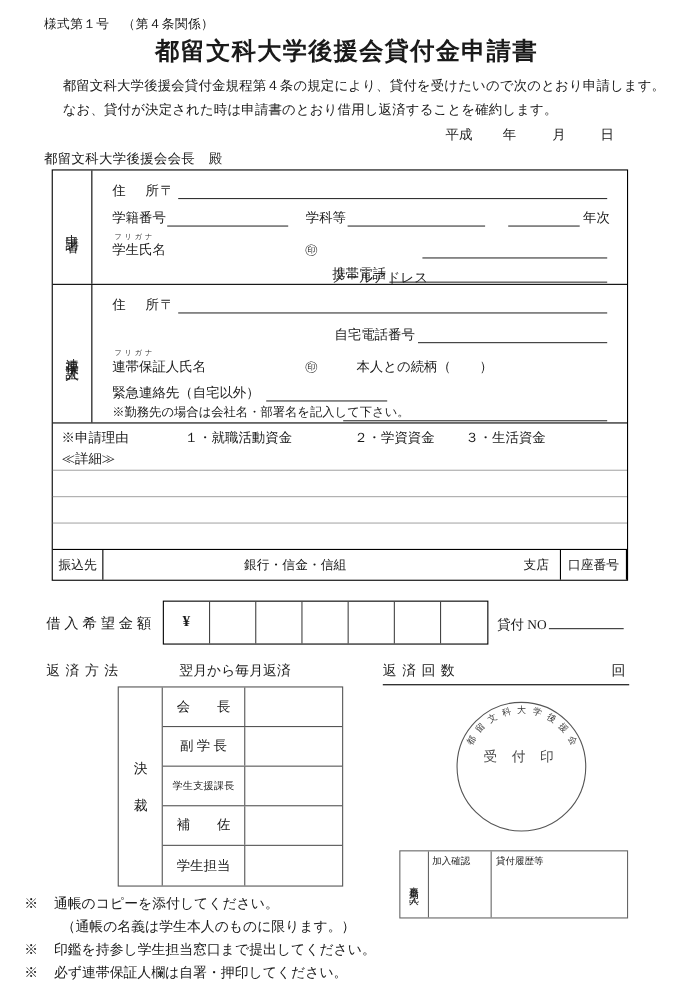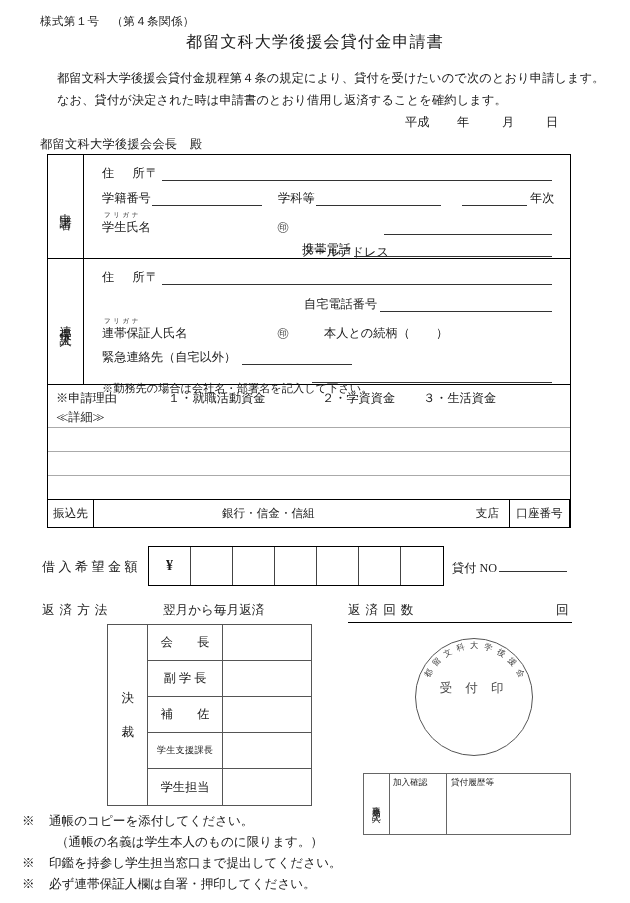--- a/index.html
+++ b/index.html
@@ -25,22 +25,22 @@
   
   .form-no {
     left: 40px; top: 14px;
     font-size: 11.5px;
     letter-spacing: 0.4px;
   }
   .doc-title {
     left: 0; top: 32px;
     width: 630px;
     text-align: center;
-    font-size: 16px;
-    font-weight: normal;
+    font-size: 22px;
+    font-weight: bold;
     letter-spacing: 1.2px;
   }
   .intro1 {
     left: 57px; top: 70px;
     font-size: 12.2px;
     letter-spacing: 0.15px;
   }
   .intro2 {
     left: 57px; top: 92px;
     font-size: 12.2px;
@@ -376,21 +376,21 @@
 
         <span class="tiny-furi" style="left:20px; top:58px;">フリガナ</span>
         <span class="fld" style="left:18px; top:66px;">連帯保証人氏名</span>
         <span class="seal" style="left:193px; top:68px;">㊞</span>
         <span class="fld" style="left:240px; top:66px;">本人との続柄（</span>
         <span class="fld" style="left:352px; top:66px;">）</span>
 
         <span class="fld" style="left:18px; top:90px;">緊急連絡先（自宅以外）</span>
         <span class="rule" style="left:158px; top:105px; width:110px;"></span>
 
-        <span class="fld" style="left:18px; top:122px; font-size:11.2px;">※勤務先の場合は会社名・部署名を記入して下さい。</span>
+        <span class="fld" style="left:18px; top:108px; font-size:11.2px;">※勤務先の場合は会社名・部署名を記入して下さい。</span>
         <span class="rule" style="left:228px; top:123px; width:240px;"></span>
       </div>
     </div>
 
     <div class="reason-row">
       <span class="reason-title">※申請理由</span>
       <span class="reason-opt" style="left:120px;">１・就職活動資金</span>
       <span class="reason-opt" style="left:255px;margin-left:19px;">２・学資資金</span>
       <span class="reason-opt" style="left:375px;">３・生活資金</span>
       <span class="detail-label">≪詳細≫</span>
@@ -438,25 +438,25 @@
     <div class="dec-rows">
       <div class="dec-row">
         <div class="dec-name">会　　長</div>
         <div class="dec-blank"></div>
       </div>
       <div class="dec-row">
         <div class="dec-name">副 学 長</div>
         <div class="dec-blank"></div>
       </div>
       <div class="dec-row">
+        <div class="dec-name small">学生支援課長</div>
+        <div class="dec-blank"></div>
+      </div>
+      <div class="dec-row">
         <div class="dec-name">補　　佐</div>
-        <div class="dec-blank"></div>
-      </div>
-      <div class="dec-row">
-        <div class="dec-name small">学生支援課長</div>
         <div class="dec-blank"></div>
       </div>
       <div class="dec-row">
         <div class="dec-name">学生担当</div>
         <div class="dec-blank"></div>
       </div>
     </div>
   </div>
 
   <div class="abs stamp-wrap">

